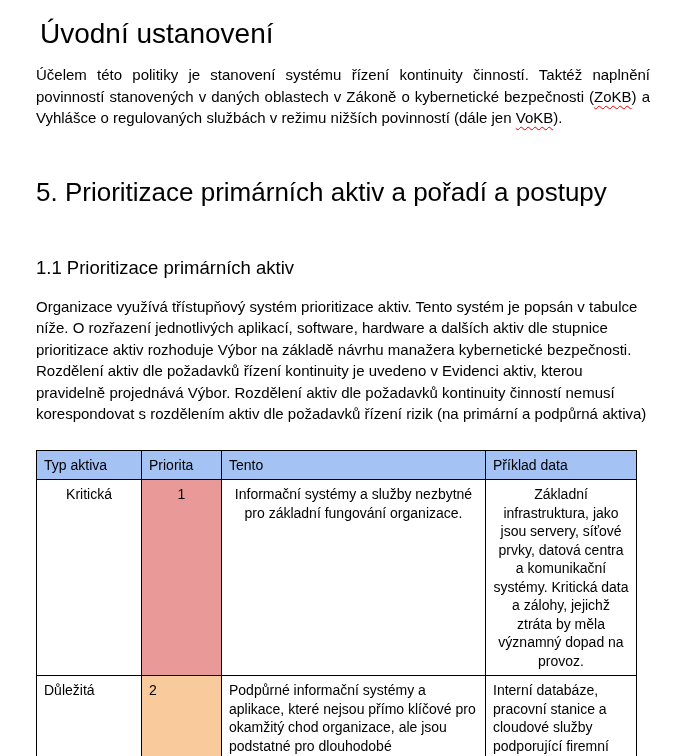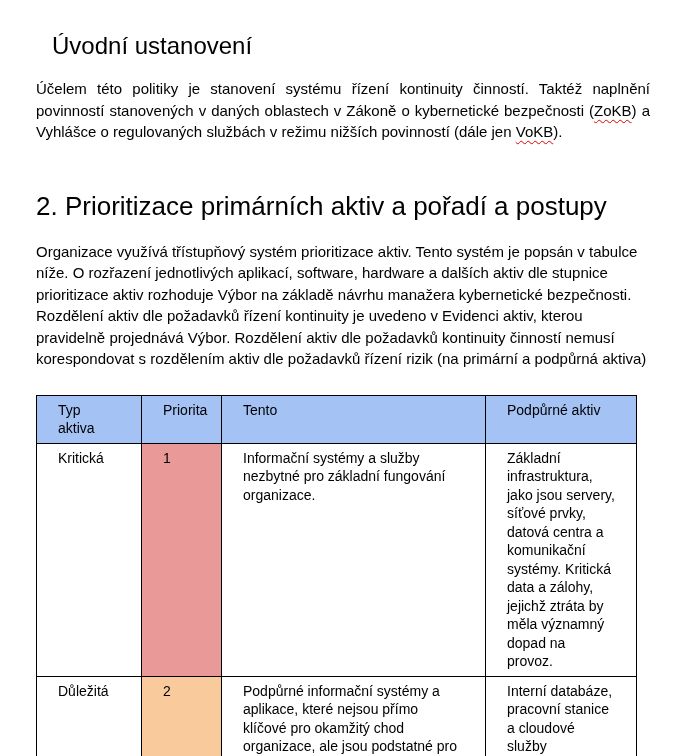--- a/index.html
+++ b/index.html
@@ -13,23 +13,23 @@
     overflow: hidden;
     font-family: "Liberation Sans", sans-serif;
     color: var(--text, #000);
   }
   .page {
     padding: 14px 40px 0 36px;
     box-sizing: border-box;
     width: 690px;
   }
   .doc-title {
-    font-size: 24px;
+    font-size: 28px;
     font-weight: 400;
-    margin: 16px;
+    margin: 4px;
     line-height: 32px;
     letter-spacing: 0;
   }
   .body-text {
     font-size: 15px;
     line-height: 21.5px;
     margin: 14px 0 0 0;
   }
   .justified { text-align: justify; }
   .h1-heading {
@@ -54,64 +54,65 @@
     text-underline-offset: 3px;
   }
   table.prio-table {
     border-collapse: collapse;
     table-layout: fixed;
     width: 600px;
     margin-top: 25px;
   }
   .prio-table th, .prio-table td {
     border: 1px solid var(--table-border, #000);
-    padding: 5px 21px;
+    padding: 5px 7px;
     vertical-align: top;
     text-align: left;
     font-size: 14px;
     line-height: 18.5px;
     font-weight: 400;
     overflow: hidden;
   }
   .prio-table th {
     background: var(--table-header-bg, #a4c2f4);
   }
-  .row-tall td { height: 176px; }
+  .row-tall td { height: 176px; text-align: center; }
   .prio-1 { background: var(--priority-1-bg, #ea9999); }
   .prio-2 { background: var(--priority-2-bg, #f9cb9c); }
 </style>
 </head>
 <body>
 
 <div class="page">
 
   <h1 class="doc-title">Úvodní ustanovení</h1>
 
   <p class="body-text justified"><span>Účelem této politiky je stanovení systému řízení kontinuity činností. Taktéž naplnění povinností stanovených v daných oblastech v Zákoně o kybernetické bezpečnosti (</span><span class="misspelled">ZoKB</span><span>) a Vyhlášce o regulovaných službách v režimu nižších povinností (dále jen </span><span class="misspelled">VoKB</span><span>).</span></p>
 
   <h2 class="h1-heading">
-    <span class="hline">2. Prioritizace primárních aktiv a pořadí a postupy</span>
+    <span class="hline">5. Prioritizace primárních aktiv a pořadí a postupy</span>
   </h2>
 
+  <h3 class="h2-heading">1.1 Prioritizace primárních aktiv</h3>
 
   <p class="body-text section-paragraph">Organizace využívá třístupňový systém prioritizace aktiv. Tento systém je popsán v tabulce níže. O rozřazení jednotlivých aplikací, software, hardware a dalších aktiv dle stupnice prioritizace aktiv rozhoduje Výbor na základě návrhu manažera kybernetické bezpečnosti. Rozdělení aktiv dle požadavků řízení kontinuity je uvedeno v Evidenci aktiv, kterou pravidelně projednává Výbor. Rozdělení aktiv dle požadavků kontinuity činností nemusí korespondovat s rozdělením aktiv dle požadavků řízení rizik (na primární a podpůrná aktiva)</p>
 
   <table class="prio-table">
     <colgroup>
       <col style="width:105px">
       <col style="width:80px">
       <col style="width:264px">
       <col style="width:151px">
     </colgroup>
     <thead>
       <tr>
         <th>Typ aktiva</th>
         <th>Priorita</th>
         <th>Tento</th>
-        <th>Podpůrné aktiv</th>
+        <th>Příklad data</th>
       </tr>
     </thead>
     <tbody>
       <tr class="row-tall">
         <td>Kritická</td>
         <td class="prio-1">1</td>
         <td>Informační systémy a služby nezbytné pro základní fungování organizace.</td>
         <td>Základní infrastruktura, jako jsou servery, síťové prvky, datová centra a komunikační systémy. Kritická data a zálohy, jejichž ztráta by měla významný dopad na provoz.</td>
       </tr>
       <tr>

